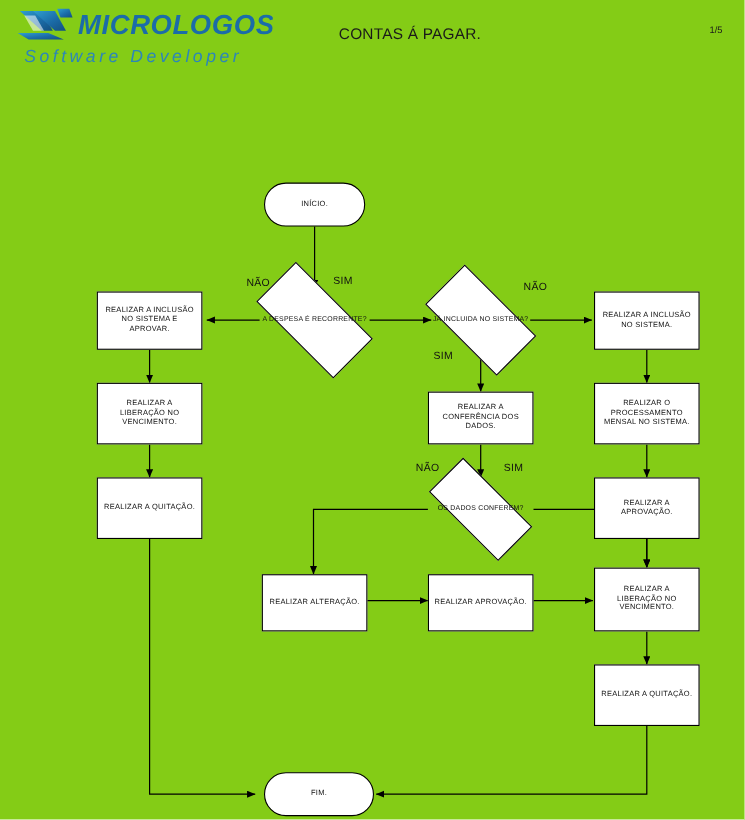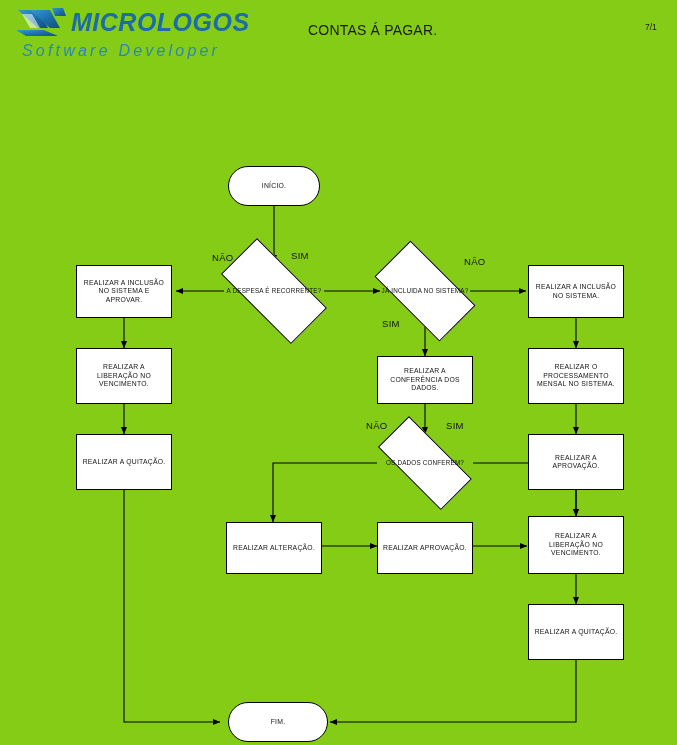--- a/index.html
+++ b/index.html
@@ -44,21 +44,21 @@
     left: 645px;
     top: 22px;
     font-size: 8.5px;
     color: #1a1a1a;
     white-space: nowrap;
   }
 
   
   #flow {
     position: absolute;
-    left: 0;
+    left: 12px;
     top: 0;
     width: 564px;
     height: 745px;
   }
   #edges {
     position: absolute;
     left: 0;
     top: 0;
     width: 677px;
     height: 745px;
@@ -141,21 +141,21 @@
         <polygon points="8,24 36,24 50,30 18,30" fill="url(#lg)"></polygon>
         <polygon points="14,8 24,8 32,22 22,22" fill="#ffffff" opacity="0.55"></polygon>
         <polygon points="44,2 55,2 58,10 47,10" fill="url(#lg)"></polygon>
       </g>
       <text x="63" y="25" font-family="'Liberation Sans', sans-serif" font-size="25" font-weight="bold" font-style="italic" fill="#1b6ca8" letter-spacing="0.5">MICROLOGOS</text>
       <text x="14" y="50" font-family="'Liberation Sans', sans-serif" font-size="16" font-style="italic" fill="#2c86b8" letter-spacing="3.2">Software Developer</text>
     </svg>
   </div>
 
   <div id="doc-title">CONTAS Á PAGAR.</div>
-  <div id="page-number">7/1</div>
+  <div id="page-number">1/5</div>
 
   <div id="flow">
 
     <svg id="edges" viewBox="0 0 677 745" xmlns="http://www.w3.org/2000/svg" aria-hidden="true">
       <defs>
         <marker id="arrow" markerWidth="9" markerHeight="9" refX="7.4" refY="3.2" orient="auto" markerUnits="userSpaceOnUse">
           <path d="M0,0 L7.6,3.2 L0,6.4 z" fill="#000000"></path>
         </marker>
       </defs>
       <g stroke="#000000" stroke-width="1.1" fill="none" marker-end="url(#arrow)">

